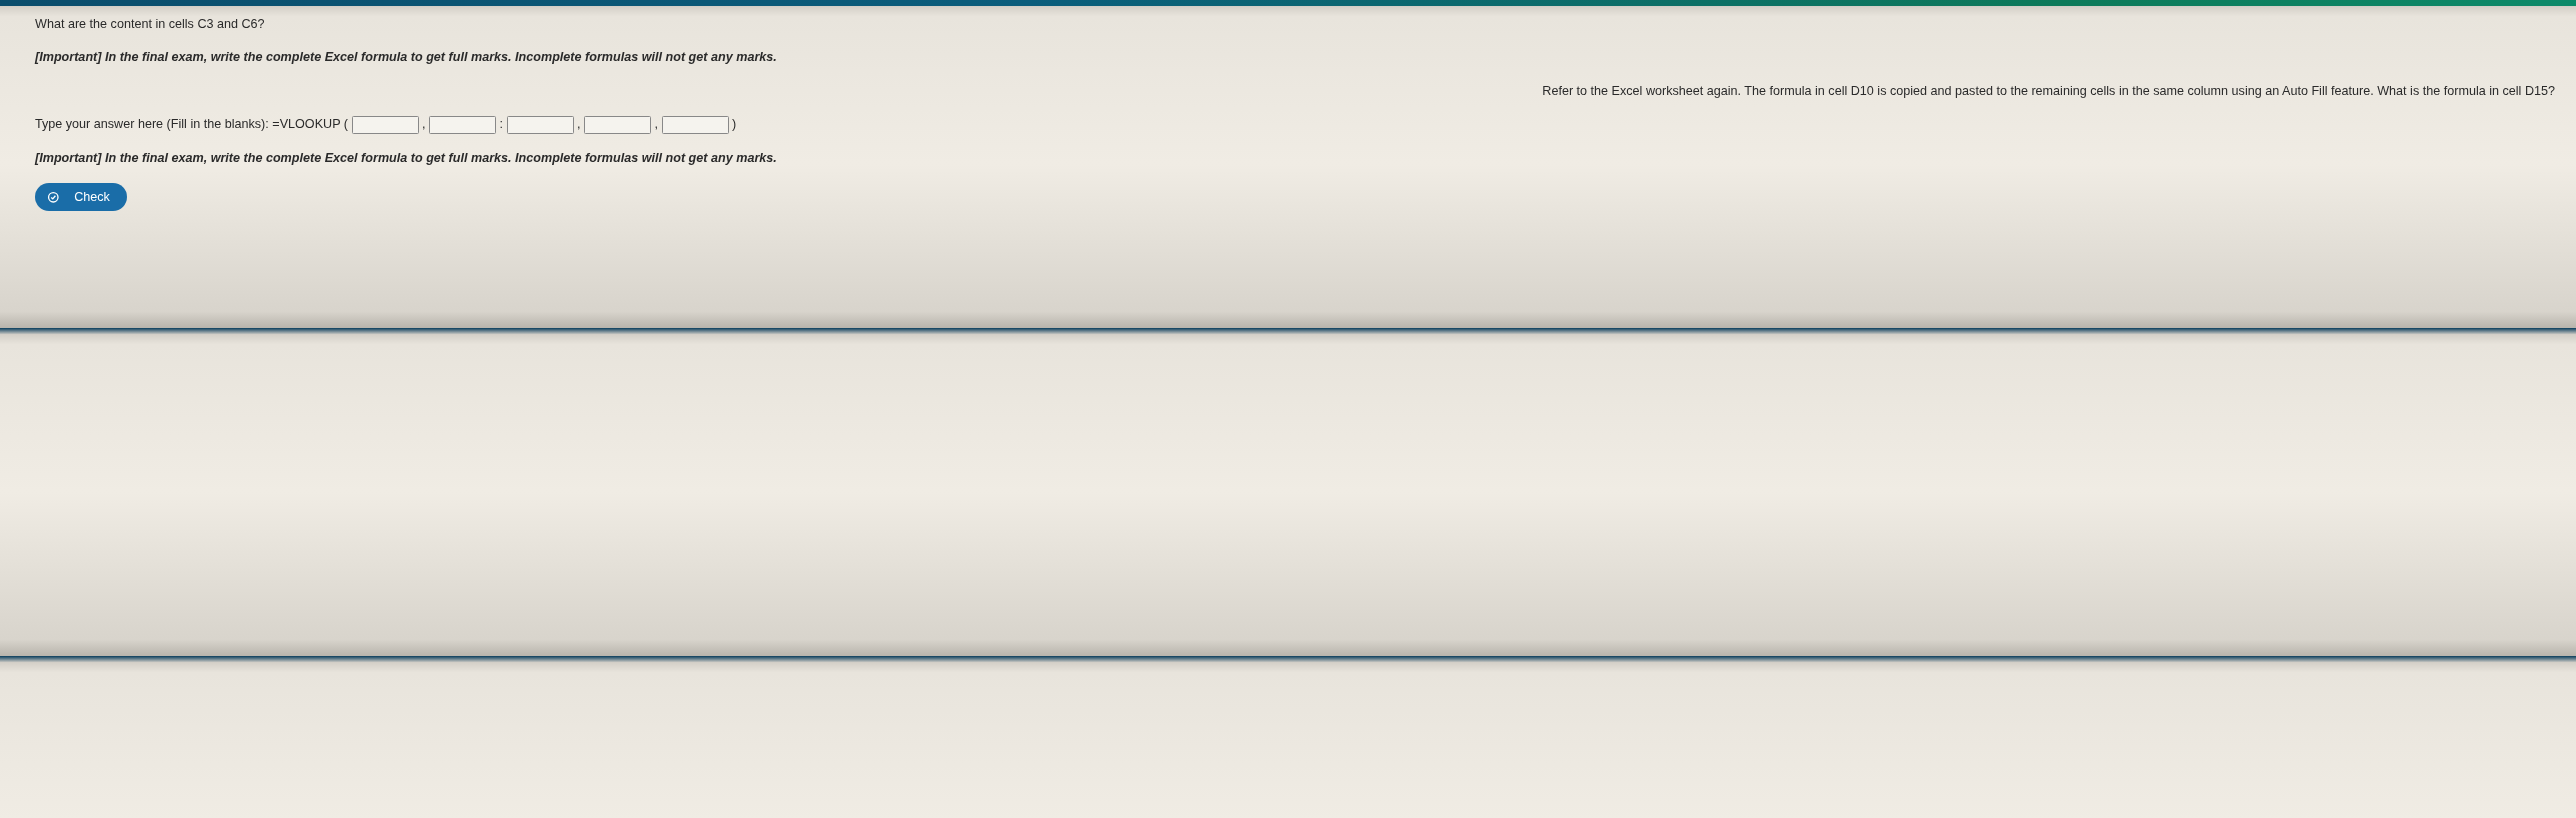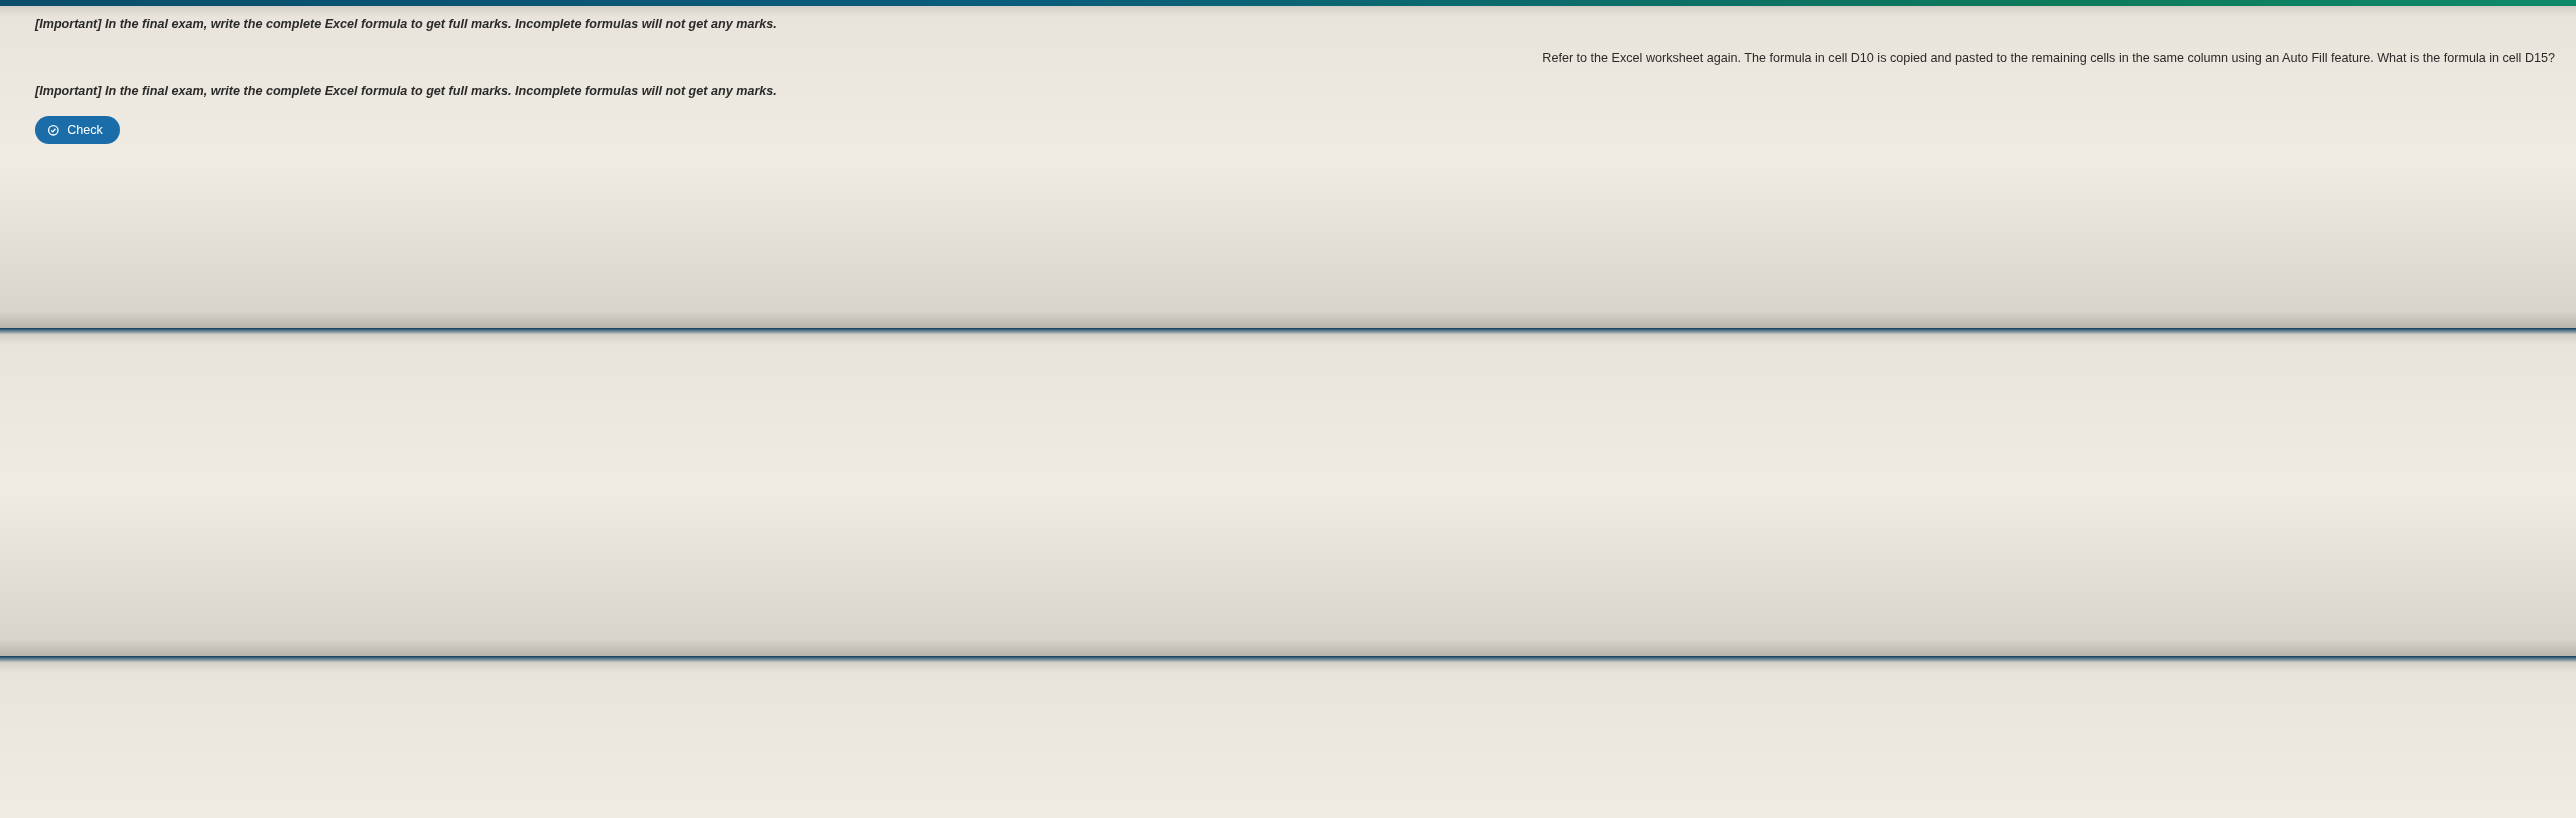--- a/index.html
+++ b/index.html
@@ -55,21 +55,21 @@
     .check-btn {
       display: inline-flex;
       align-items: center;
       background: #1a6da8;
       color: #fff;
       border: none;
       border-radius: 15.4px;
       padding: 7px 17px 7px 11.2px;
       font-size: 12.6px;
       cursor: pointer;
-      gap: 7px;
+      gap: 14px;
     }
     .check-icon {
       display: inline-flex;
       align-items: center;
       justify-content: center;
       width: 14px;
       height: 14px;
     }
     .check-icon svg {
       width: 12.6px;
@@ -79,26 +79,40 @@
       padding-left: 14px;
     }
   </style>
 </head>
 <body>
 
 <div class="top-bar"></div>
 
 <div class="content">
 
+  <div class="question-line">What are the content in cells C3 and C6?</div>
 
 
   <div class="italic-note">[Important] In the final exam, write the complete Excel formula to get full marks. Incomplete formulas will not get any marks.</div>
 
   <div class="paragraph">Refer to the Excel worksheet again. The formula in cell D10 is copied and pasted to the remaining cells in the same column using an Auto Fill feature.  What is the formula in cell D15?</div>
 
+  <div class="question-line vlookup-line">
+    <span>Type your answer here (Fill in the blanks): =VLOOKUP ( </span>
+    <input class="blank" type="text" value="" style="">
+    <span> , </span>
+    <input class="blank" type="text" value="" style="">
+    <span> : </span>
+    <input class="blank" type="text" value="" style="">
+    <span> , </span>
+    <input class="blank" type="text" value="" style="">
+    <span> , </span>
+    <input class="blank" type="text" value="" style="">
+    <span> )</span>
+  </div>
 
   <div class="italic-note">[Important] In the final exam, write the complete Excel formula to get full marks. Incomplete formulas will not get any marks.</div>
 
   <button class="check-btn">
     <span class="check-icon">
       <svg viewBox="0 0 24 24" fill="none" stroke="#fff" stroke-width="2.5">
         <circle cx="12" cy="12" r="9" fill="none"></circle>
         <path d="M8 12.5 L11 15 L16 9" fill="none"></path>
       </svg>
     </span>

